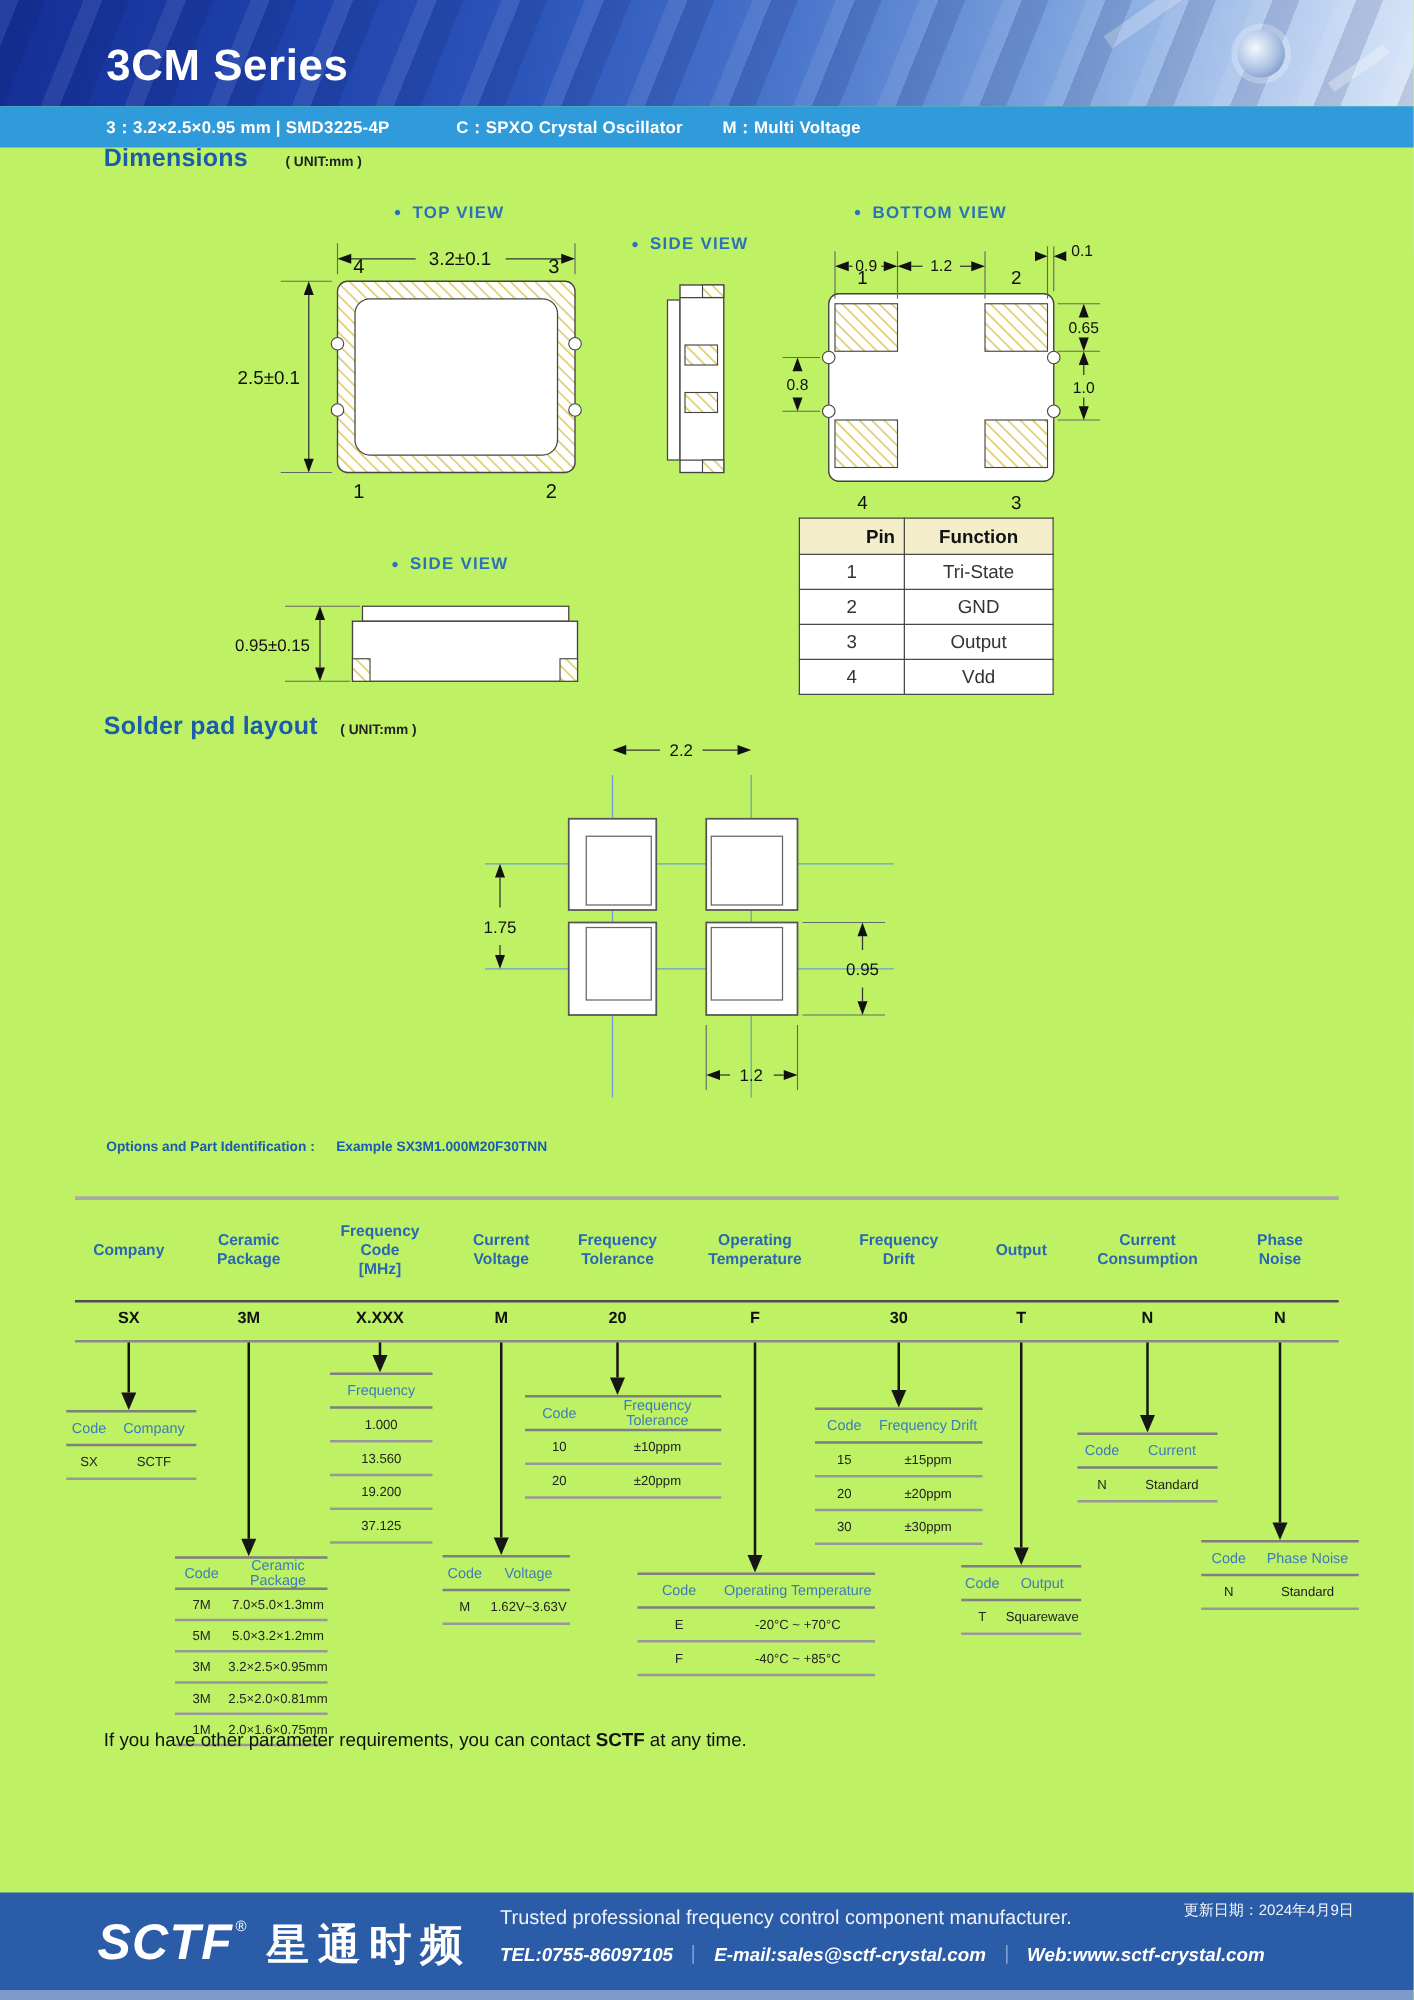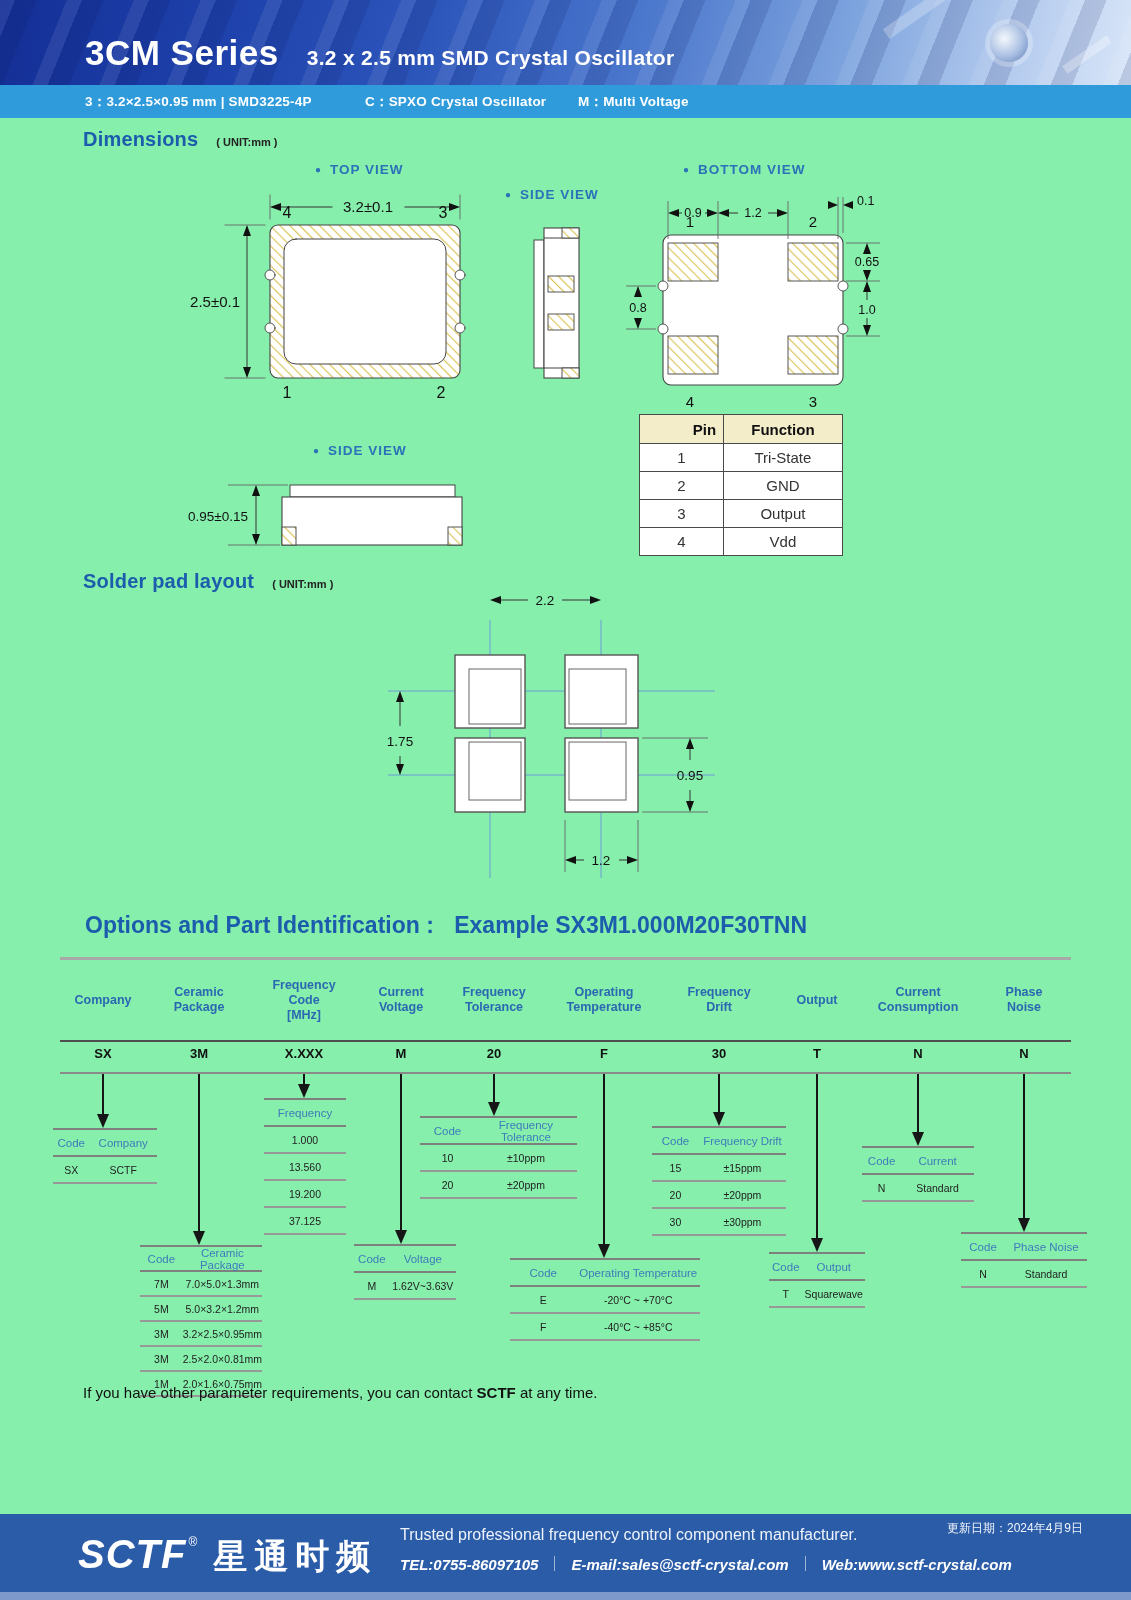--- a/index.html
+++ b/index.html
@@ -1,17 +1,17 @@
 <!DOCTYPE html>
 <html><head>
 <meta charset="utf-8">
 <style>
   * { margin:0; padding:0; box-sizing:border-box; }
   body { background:#e8e8e8; font-family:"Liberation Sans", sans-serif; }
-  .page { position:relative; width:1131px; height:1600px; background:#86efac; margin:0 auto; overflow:hidden; }
+  .page { position:relative; width:1131px; height:1600px; background:#bef264; margin:0 auto; overflow:hidden; }
 
   
   .banner { position:absolute; left:0; top:0; width:1131px; height:85px;
     background:linear-gradient(102deg,#142f96 0%,#1e41ab 20%,#2d56bb 38%,#4a76cc 56%,#7ba2dd 74%,#b7cdef 90%,#d9e6f8 100%); overflow:hidden; }
   .banner::before { content:""; position:absolute; inset:0;
     background:repeating-linear-gradient(112deg, rgba(255,255,255,0.08) 0 14px, rgba(8,22,88,0.14) 14px 34px, transparent 34px 62px); }
   .banner-deco1 { position:absolute; left:990px; top:24px; width:38px; height:38px; border-radius:50%;
     background:radial-gradient(circle at 38% 38%, #f4f8fd, #a9bfe2 55%, #6f8cc0 90%); box-shadow:0 0 0 5px rgba(255,255,255,0.25); }
   .banner-deco2 { position:absolute; left:880px; top:8px; width:70px; height:12px; background:rgba(255,255,255,0.25); transform:rotate(-35deg); }
   .banner-deco3 { position:absolute; left:1060px; top:50px; width:54px; height:9px; background:rgba(255,255,255,0.3); transform:rotate(-35deg); }
@@ -34,21 +34,21 @@
   svg text { font-family:"Liberation Sans", sans-serif; fill:#111; }
 
   
   .pin-table { position:absolute; left:639px; top:414px; width:204px; border-collapse:collapse;
     font-size:15px; color:#333; text-align:center; }
   .pin-table th { background:#f3edca; color:#111; font-weight:700; height:29px; border:1.3px solid #4a4a4a; }
   .pin-table td { height:28px; border:1.3px solid #4a4a4a; background:#fff; }
   .pin-table .c1 { width:84px;padding-left:46px; } .pin-table .c2 { width:120px; }
 
   
-  .opt-title { position:absolute; left:85px; top:912px; color:#1b5cad; font-size:23px; font-weight:800; }
+  .opt-title { position:absolute; left:85px; top:912px; color:#1b5cad; font-size:11px; font-weight:800; }
   .opt-title .ex { margin-left:14px; }
 
   .opt-rule { position:absolute; left:60px; width:1011px; }
   .rule1 { top:957px; height:3px; background:#a8a8a8; }
   .rule2 { top:1040px; height:2px; background:#4f4f4f; }
   .rule3 { top:1072px; height:2px; background:#8a8a8a; }
 
   .opt-col-head { position:absolute; top:962px; height:76px; width:118px; transform:translateX(-50%);
     display:flex; align-items:center; justify-content:center; text-align:center;
     color:#2a68b2; font-size:12.5px; font-weight:800; white-space:pre-line; line-height:1.2; }
@@ -87,30 +87,29 @@
 <body>
 
 <div class="page">
 
   <div class="banner">
     <div class="banner-deco2"></div>
     <div class="banner-deco3"></div>
     <div class="banner-deco1"></div>
     <div class="banner-inner">
       <span class="banner-series">3CM Series</span>
-      <span class="banner-sub">3.2 x 2.5 mm SMD Crystal Oscillator</span>
     </div>
   </div>
   <div class="specbar">
     <span class="spec-0">3：3.2×2.5×0.95 mm | SMD3225-4P</span>
     <span class="spec-1">C：SPXO Crystal Oscillator</span>
     <span class="spec-2">M：Multi Voltage</span>
   </div>
 
-  <div class="sec-title" style="left:83px; top:128px;">
+  <div class="sec-title" style="left:83px; top:116px;gap:12px;">
     <span class="big">Dimensions</span>
     <span class="unit">( UNIT:mm )</span>
   </div>
 
   <div class="view-label" style="left:315px; top:162px;">
     <span class="dot">●</span><span>TOP VIEW</span>
   </div>
   <div class="view-label" style="left:505px; top:187px;">
     <span class="dot">●</span><span>SIDE VIEW</span>
   </div>

